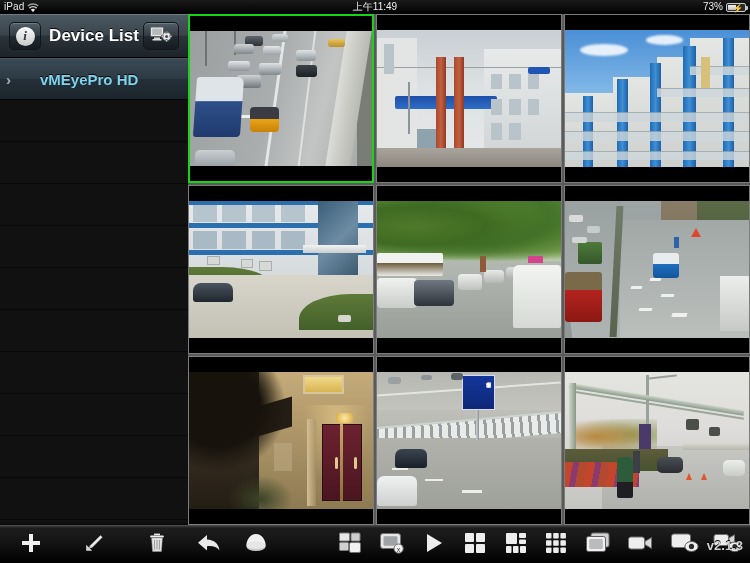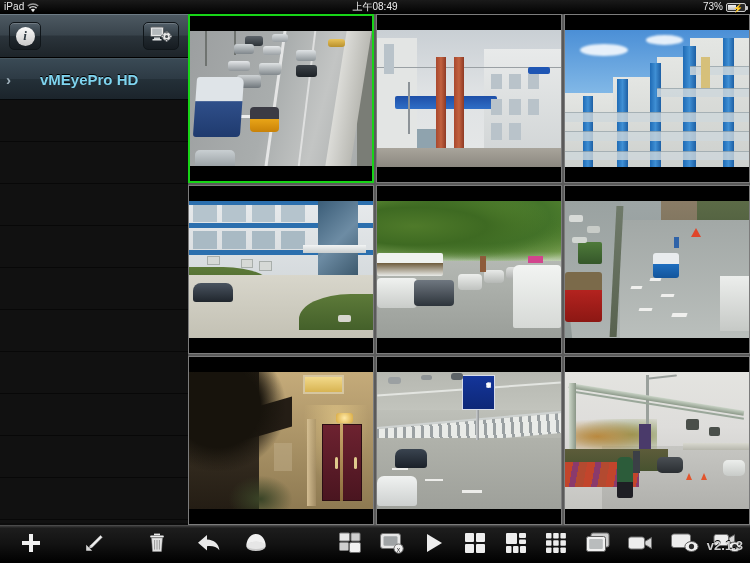--- a/index.html
+++ b/index.html
@@ -332,35 +332,36 @@
     <div id="sb-left">
       <span class="lbl">iPad</span>
       <span class="wifi-icon">
         <svg width="12" height="10" viewBox="0 0 12 10">
           <path d="M6 9.2 L3.9 6.6 A3.3 3.3 0 0 1 8.1 6.6 Z" fill="#e8e8e8"></path>
           <path d="M1.9 4.6 A6 6 0 0 1 10.1 4.6 L9.1 5.7 A4.6 4.6 0 0 0 2.9 5.7 Z" fill="#cfcfcf"></path>
           <path d="M0.3 2.6 A8.4 8.4 0 0 1 11.7 2.6 L10.8 3.6 A7 7 0 0 0 1.2 3.6 Z" fill="#9a9a9a"></path>
         </svg>
       </span>
     </div>
-    <div id="sb-center">上午08:49</div>
+    <div id="sb-center">上午11:49</div>
     <div id="sb-right">
       <span class="pct">73%</span>
       <span class="battery">
         <span class="fill"></span>
           <span class="bolt">⚡</span>
       </span>
     </div>
   </div>
 
   <div id="sidebar">
     <div id="sidebar-header">
       <div class="nav-btn" id="btn-info">
         <span class="info-circle">i</span>
       </div>
+      <span class="nav-title">Device List</span>
       <div class="nav-btn" id="btn-device-config">
         <span>
           <svg width="22" height="17" viewBox="0 0 22 17">
             <rect x="0.5" y="1" width="13" height="9.5" rx="1.2" fill="#e7e7e7" stroke="#5c6165"></rect>
             <rect x="2.2" y="2.6" width="9.6" height="6.3" fill="#b5babd"></rect>
             <rect x="4" y="11.4" width="6" height="1.6" fill="#cfd2d4"></rect>
             <rect x="2.4" y="13" width="9.2" height="1.5" rx="0.6" fill="#e2e4e5"></rect>
             <circle cx="16.6" cy="10.4" r="4.1" fill="#e9e9e9" stroke="#5c6165" stroke-width="0.8"></circle>
             <circle cx="16.6" cy="10.4" r="1.5" fill="#4a4f53"></circle>
             <g fill="#e9e9e9" stroke="#5c6165" stroke-width="0.5">

